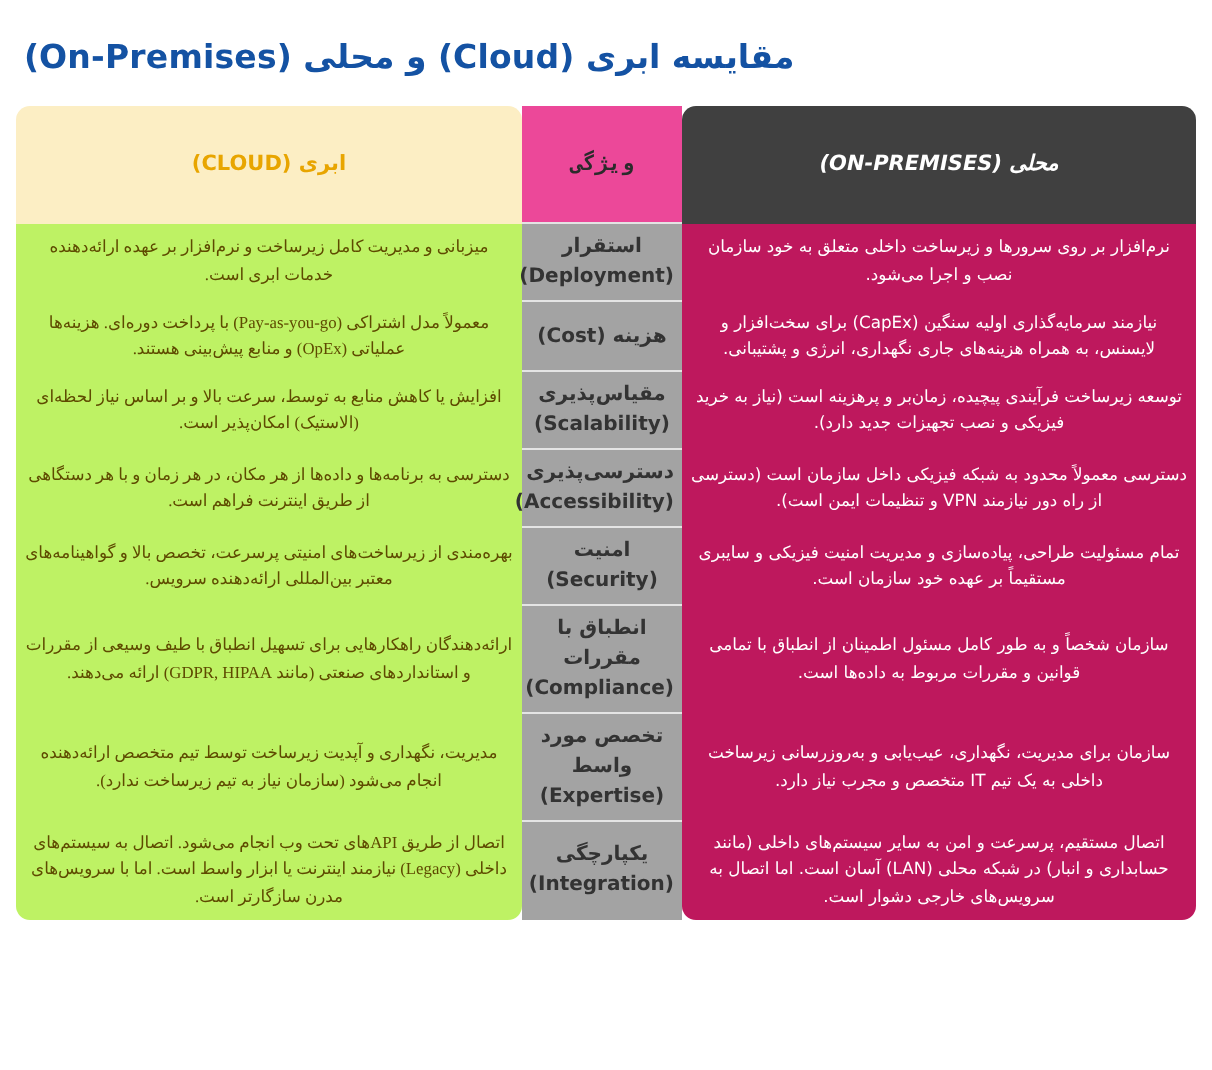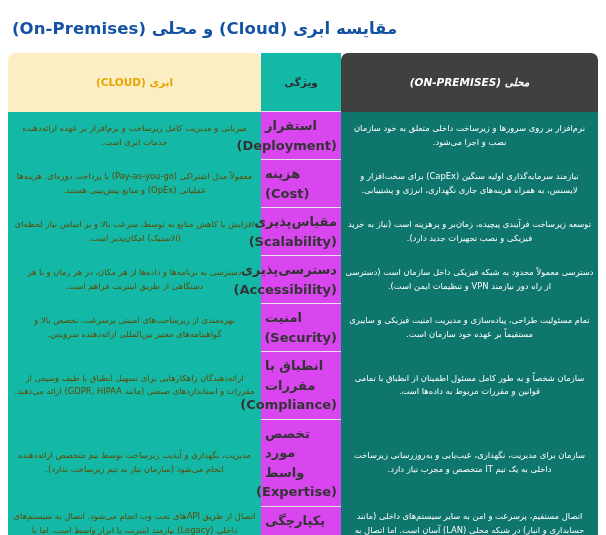--- a/index.html
+++ b/index.html
@@ -64,55 +64,57 @@
     unicode-bidi: isolate;
   }
   .hd-onprem {
     background: #404040;
     color: #ffffff;
     border-top-right-radius: 7px;
     border-top-left-radius: 7px;
     font-style: italic;
   }
   .hd-feature {
-    background: #14b8a6;
+    background: #ec4899;
     color: #2b2b2b;
+    font-family: Liberation Mono, monospace;
   }
   .hd-cloud {
     background: #fceec4;
     color: #e8a500;
     border-top-right-radius: 7px;
     border-top-left-radius: 7px;
   }
 
   
   .cell {
     font-size: 8.4px;
     line-height: 1.62;
     direction: rtl;
     unicode-bidi: isolate;
     padding: 7px 9px;
     text-align: center;
   }
   .cell-onprem {
-    background: #0f766e;
+    background: #be185d;
     color: #ffffff;
   }
   .cell-cloud {
-    background: #14b8a6;
+    background: #bef264;
     color: #5e4a00;
+    font-family: Liberation Serif, serif;
   }
   .cell-feature {
-    background: #d946ef;
+    background: #a3a3a3;
     color: #333333;
-    font-size: 13px;
+    font-size: 10px;
     font-weight: bold;
     line-height: 1.5;
     padding: 7px 3px;
-    text-align: left;
+    text-align: center;
     border-bottom: 1px solid #e4e4e4;
   }
   tr.row-last .cell-feature { border-bottom: none; }
 
   
   tr.row-last .cell-onprem {
     border-bottom-right-radius: 7px;
     border-bottom-left-radius: 7px;
   }
   tr.row-last .cell-cloud {

